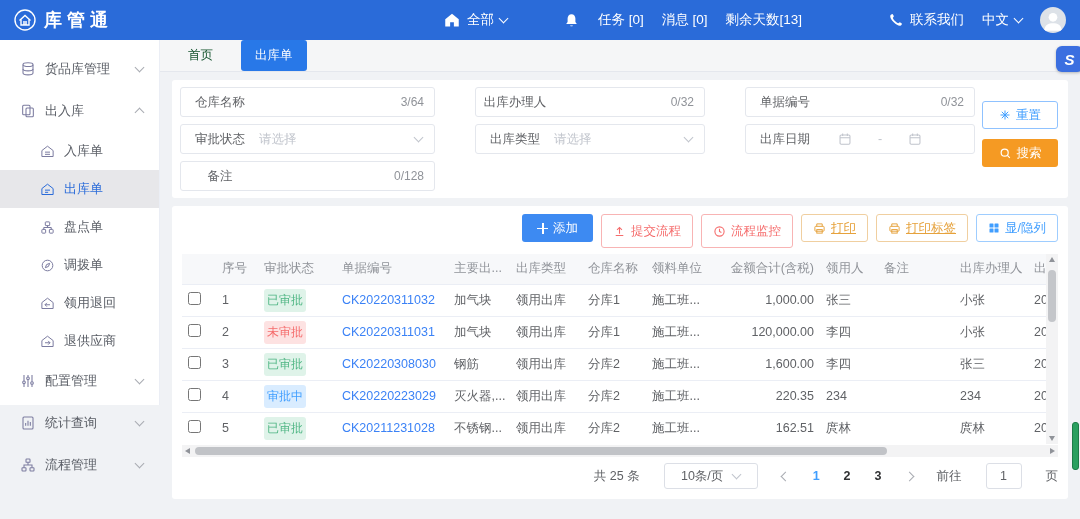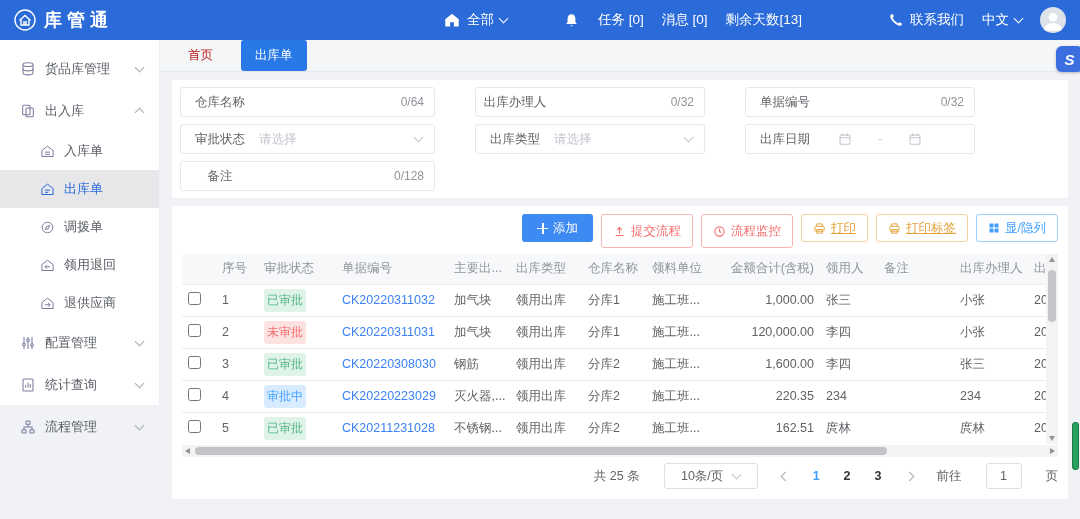--- a/index.html
+++ b/index.html
@@ -48,21 +48,21 @@
     padding:0 16px 0 20px; color:#5a5e66; font-size:13px; cursor:pointer; }
   .side-item .icon { color:#7c7ca0; display:flex; }
   .side-item .s-chev { margin-left:auto; color:#a8abb2; }
   .side-sub { padding-left:40px; height:38px; }
   .side-sub.active { background:#e7e7ea; color:#2a6bd9; }
   .side-sub.active .icon { color:#2a6bd9; }
 
   
   .tabstrip { height:44px; background:#f5f6f7; border-bottom:1px solid #e4e7ed;
     display:flex; align-items:center; padding-left:14px; gap:14px; }
-  .tab { font-size:12.5px; color:#b91c1c; padding:7px 14px; cursor:pointer; }
+  .tab { font-size:12.5px; color:#14532d; padding:7px 14px; cursor:pointer; }
   .tab.active { background:#2878e8; color:#fff; border-radius:3px; }
 
   
   .card { background:#fff; margin:8px 12px 0 12px; border-radius:3px; }
   .filter-card { padding:7px 8px; display:flex; }
   .filter-grid { display:flex; flex-direction:column; gap:7px; }
   .filter-row { display:flex; gap:40px; }
   .field { display:flex; align-items:center; height:30px;
     border:1px solid #e4e7ed; border-radius:3px; background:#fff; }
   .field .flabel { width:78px; text-align:center; color:#606266; flex-shrink:0; }
@@ -248,20 +248,31 @@
     <div class="side-item side-sub active">
       <span class="icon">
         <svg width="15" height="15" viewBox="0 0 24 24" fill="none" stroke="currentColor" stroke-width="1.6">
           <path d="M3 10.5 L12 3.5 L21 10.5 V20 H3 Z"></path>
             <path d="M8 13 H16 M8 16.5 H13"></path>
         </svg>
       </span>
       <span>出库单</span>
     </div>
 
+    <div class="side-item side-sub">
+      <span class="icon">
+        <svg width="15" height="15" viewBox="0 0 24 24" fill="none" stroke="currentColor" stroke-width="1.6">
+          <rect x="8.5" y="3" width="7" height="6" rx="1"></rect>
+          <rect x="3" y="15" width="6" height="6" rx="1"></rect>
+          <rect x="15" y="15" width="6" height="6" rx="1"></rect>
+          <path d="M12 9 V12 M6 15 V12 H18 V15"></path>
+        </svg>
+      </span>
+      <span>盘点单</span>
+    </div>
 
     <div class="side-item side-sub">
       <span class="icon">
         <svg width="15" height="15" viewBox="0 0 24 24" fill="none" stroke="currentColor" stroke-width="1.6">
           <circle cx="12" cy="12" r="8.5"></circle>
             <path d="M15.5 8.5 L13.5 13.5 L8.5 15.5 L10.5 10.5 Z"></path>
         </svg>
       </span>
       <span>调拨单</span>
     </div>
@@ -330,21 +341,21 @@
       <span class="tab">首页</span>
       <span class="tab active">出库单</span>
     </div>
 
     <div class="card filter-card">
       <div class="filter-grid">
         <div class="filter-row">
           <div class="field w-255">
             <span class="flabel">仓库名称</span>
             <span class="finput">
-                <span class="counter">0/64</span>
+                <span class="counter">3/64</span>
               </span>
           </div>
           <div class="field w-230">
             <span class="flabel">出库办理人</span>
             <span class="finput">
                 <span class="counter">0/32</span>
               </span>
           </div>
           <div class="field w-230">
             <span class="flabel">单据编号</span>
@@ -390,20 +401,39 @@
         <div class="filter-row">
           <div class="field w-255">
             <span class="flabel">备注</span>
             <span class="finput">
                 <span class="counter">0/128</span>
               </span>
           </div>
         </div>
       </div>
 
+      <div class="btn-col">
+        <div class="btn btn-reset">
+          <span>
+            <svg width="12" height="12" viewBox="0 0 24 24" fill="none" stroke="currentColor" stroke-width="2">
+              <path d="M12 3 V21 M3 12 H21 M5.6 5.6 L18.4 18.4 M18.4 5.6 L5.6 18.4"></path>
+            </svg>
+          </span>
+          <span>重置</span>
+        </div>
+        <div class="btn btn-search">
+          <span>
+            <svg width="13" height="13" viewBox="0 0 24 24" fill="none" stroke="currentColor" stroke-width="2.2">
+              <circle cx="10.5" cy="10.5" r="6.5"></circle>
+                <path d="M15.5 15.5 L20 20"></path>
+            </svg>
+          </span>
+          <span>搜索</span>
+        </div>
+      </div>
     </div>
 
     <div class="card table-card">
       <div class="toolbar">
         <div class="btn btn-add">
           <span class="plus-ic"></span>
           <span>添加</span>
         </div>
         <div class="btn btn-danger">
           <span>

